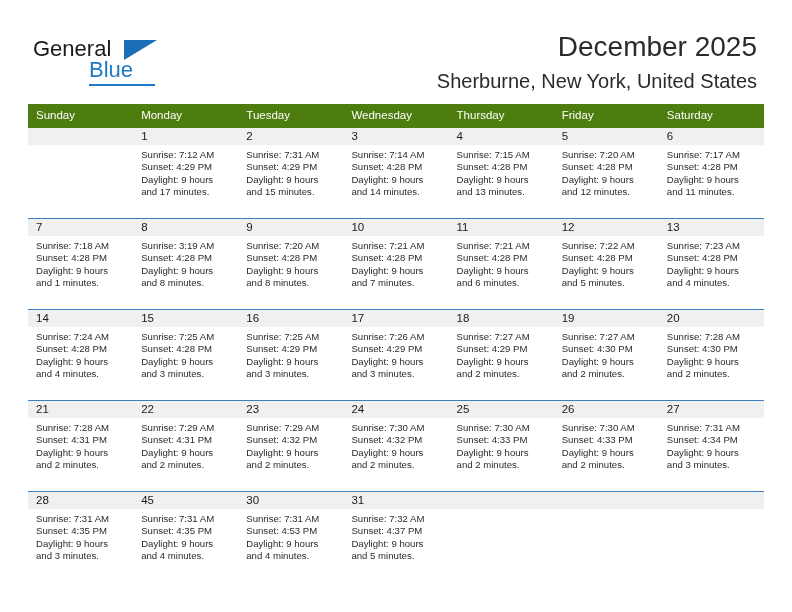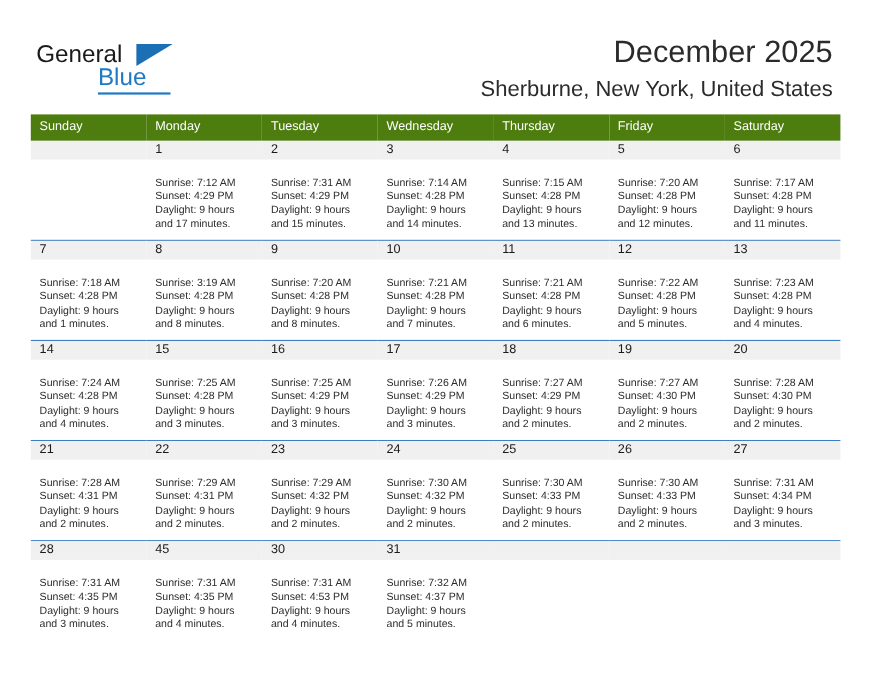--- a/index.html
+++ b/index.html
@@ -134,21 +134,21 @@
     height: 17px;
     line-height: 17px;
     padding-left: 8px;
     font-size: 11.5px;
     color: #1a1a1a;
   }
   td.empty-cell .daynum-band {
     background: #f0f0f0;
   }
   .detail {
-    padding: 16px 6px 0 8px;
+    padding: 4px 6px 0 8px;
     font-size: 9.6px;
     line-height: 12.4px;
     color: #2b2b2b;
   }
   .detail div { white-space: nowrap; }
 </style>
 </head>
 <body>
 
 <div class="page">

